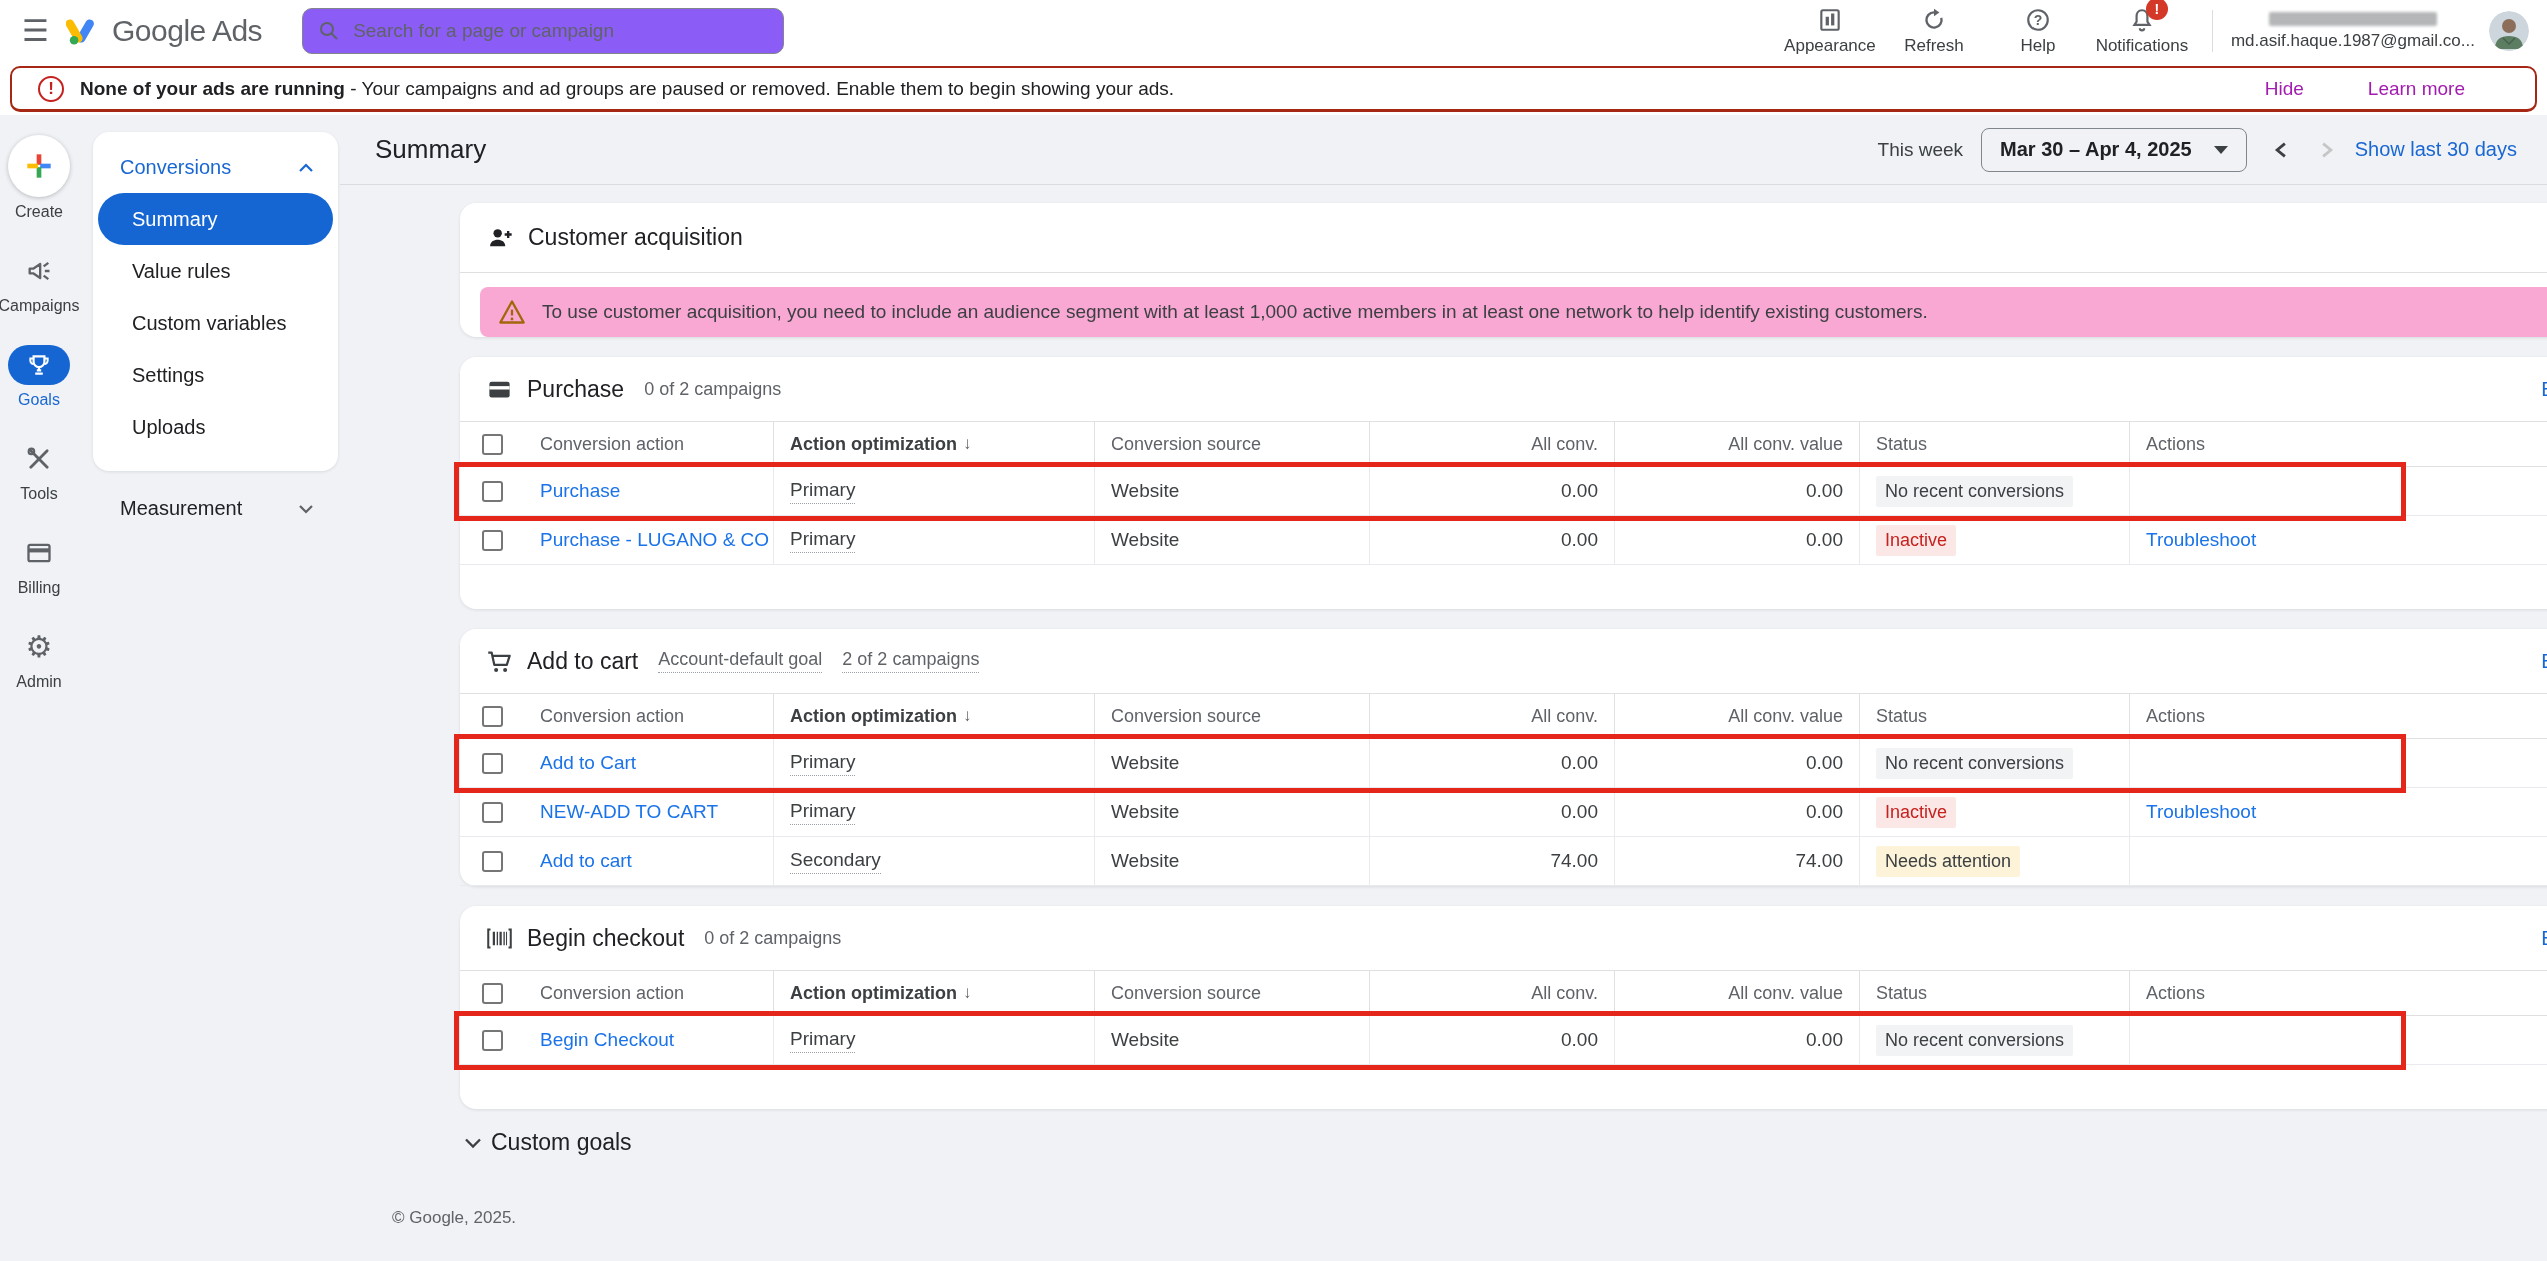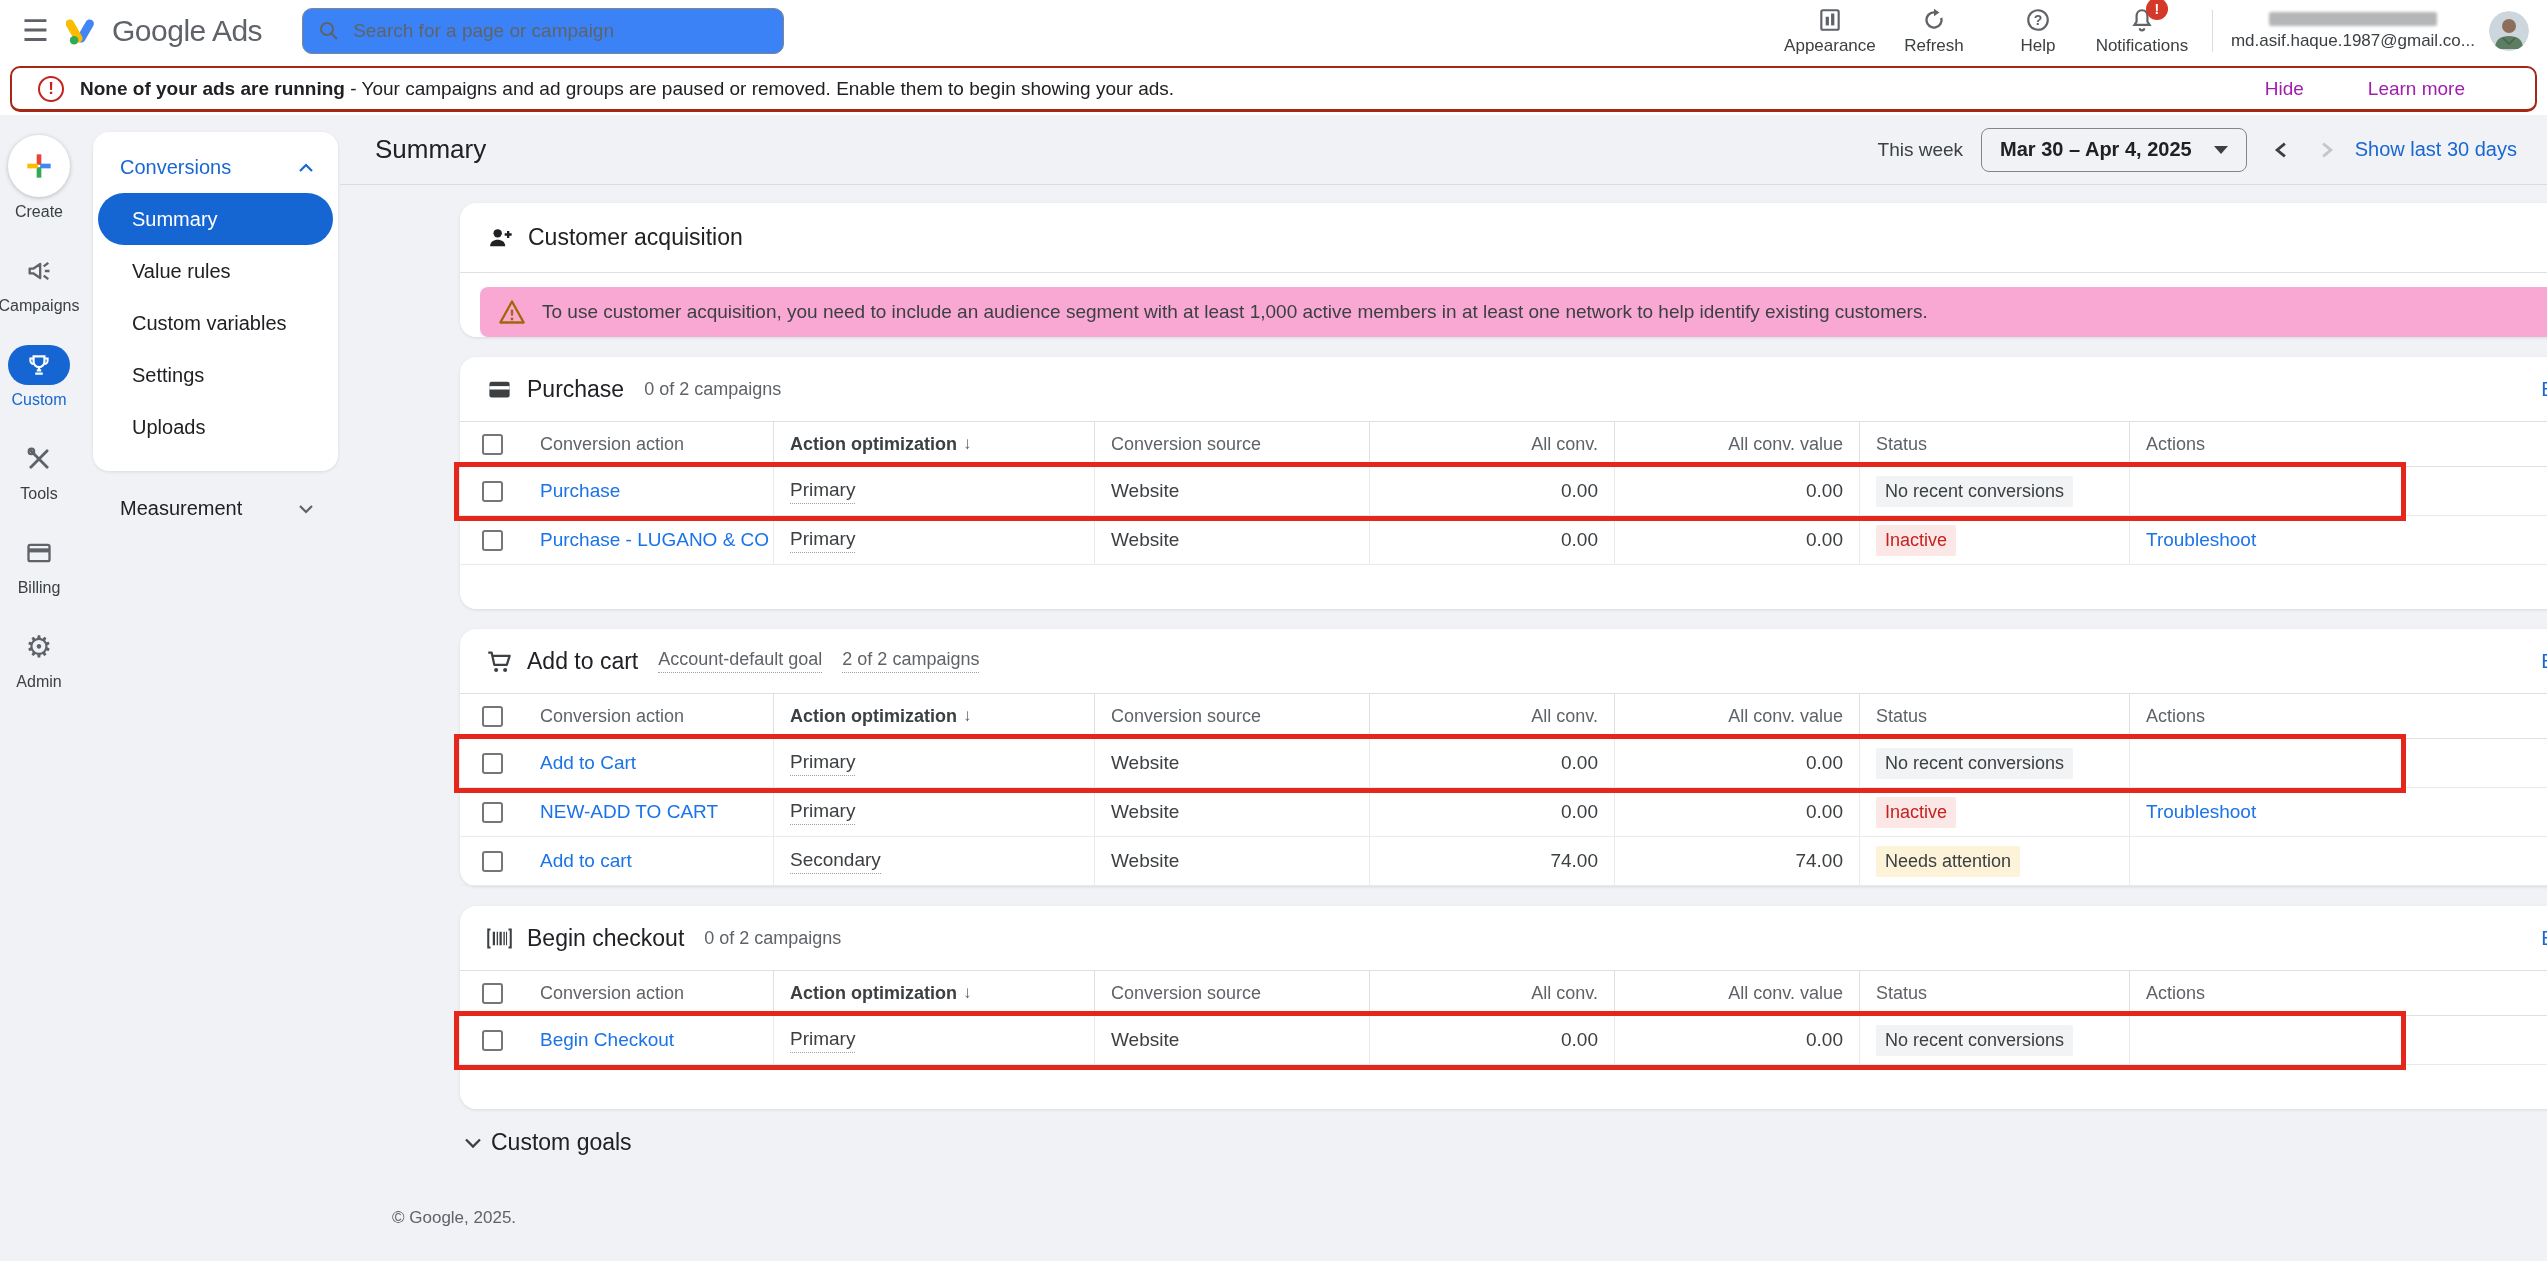--- a/index.html
+++ b/index.html
@@ -5,21 +5,21 @@
   * { margin:0; padding:0; box-sizing:border-box; }
   html,body { width:2547px; height:1261px; }
   body { font-family:"Liberation Sans", sans-serif; color:#202124; background:#fff; overflow:hidden; }
   .app { width:2547px; height:1261px; display:flex; flex-direction:column; }
 
   
   .topbar { height:62px; background:#fff; display:flex; align-items:center; padding:0 18px 0 22px; flex:0 0 auto; }
   .hamburger { font-size:30px; color:#5f6368; width:44px; cursor:pointer; line-height:1; }
   .logo { display:flex; align-items:center; gap:10px; margin-right:40px; }
   .logo-text { font-size:30px; color:#5f6368; letter-spacing:-.5px; }
-  .searchbox { width:482px; height:46px; border:1.5px solid #80868b; border-radius:10px; display:flex; align-items:center; padding:0 14px; gap:12px; background:#3b82f6; }
+  .searchbox { width:482px; height:46px; border:1.5px solid #80868b; border-radius:10px; display:flex; align-items:center; padding:0 14px; gap:12px; background:#8b5cf6; }
   .searchbox input { border:none; outline:none; font-family:inherit; font-size:19px; color:#202124; flex:1; background:transparent; }
   .searchbox input::placeholder { color:#5f6368; }
   .tb-spacer { flex:1; }
   .tb-action { display:flex; flex-direction:column; align-items:center; gap:3px; width:104px; cursor:pointer; position:relative; }
   .tb-action .lbl { font-size:17px; color:#3c4043; }
   .badge-alert { position:absolute; top:-9px; left:56px; width:22px; height:22px; background:#d33828; border-radius:50%; color:#fff; font-size:14px; font-weight:bold; display:flex; align-items:center; justify-content:center; }
   .tb-divider { width:1px; height:42px; background:#dadce0; margin:0 18px; }
   .account { display:flex; align-items:center; gap:14px; }
   .acct-text { display:flex; flex-direction:column; align-items:center; gap:5px; }
   .redacted { width:168px; height:14px; background:#b4b6b8; border-radius:2px; filter:blur(1.5px); }
@@ -223,21 +223,21 @@
         <span class="rlbl">Campaigns</span>
       </div>
       <div class="rail-item active">
         <div class="icon-pill on">
           <svg width="26" height="26" viewBox="0 0 24 24">
             <path d="M7 4 H17 V9 A5 5 0 0 1 7 9 Z" fill="none" stroke="#fff" stroke-width="2"></path>
             <path d="M7 6 H4 V8 A3 3 0 0 0 7 11 M17 6 H20 V8 A3 3 0 0 1 17 11" fill="none" stroke="#fff" stroke-width="1.8"></path>
             <path d="M12 14 V17 M8.5 20 H15.5 M10 17 H14" stroke="#fff" stroke-width="2"></path>
           </svg>
         </div>
-        <span class="rlbl">Custom</span>
+        <span class="rlbl">Goals</span>
       </div>
       <div class="rail-item">
         <div class="icon-pill">
           <svg width="28" height="28" viewBox="0 0 24 24">
             <path d="M5 19 L19 5" stroke="#5f6368" stroke-width="2.4" stroke-linecap="round"></path>
             <path d="M5 5 L19 19" stroke="#5f6368" stroke-width="2.4" stroke-linecap="round"></path>
             <circle cx="5.5" cy="5.5" r="2.4" fill="none" stroke="#5f6368" stroke-width="1.8"></circle>
           </svg>
         </div>
         <span class="rlbl">Tools</span>

